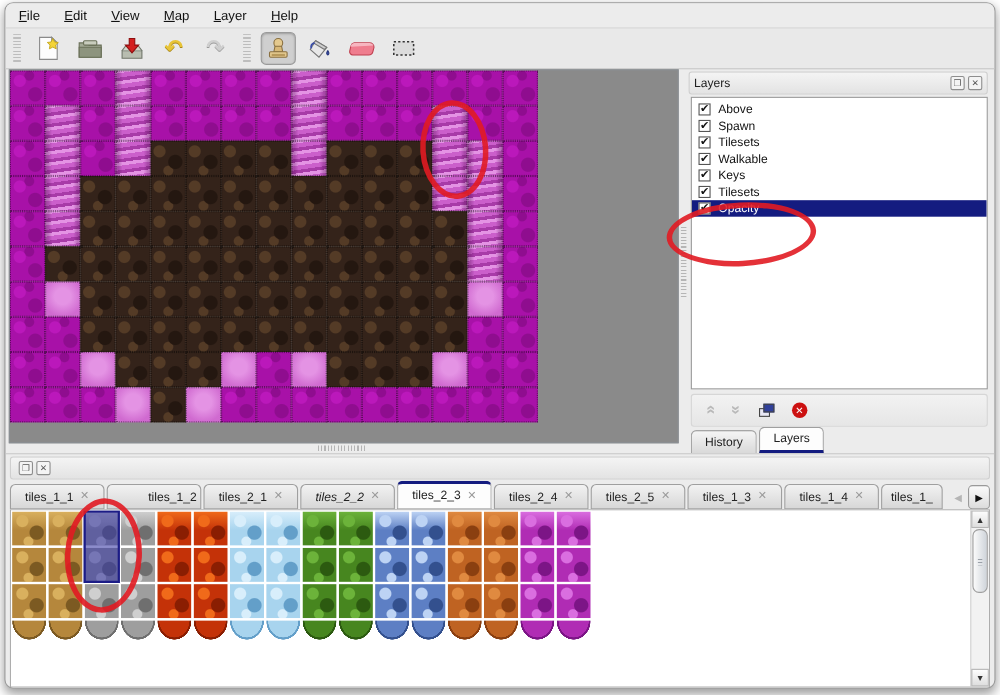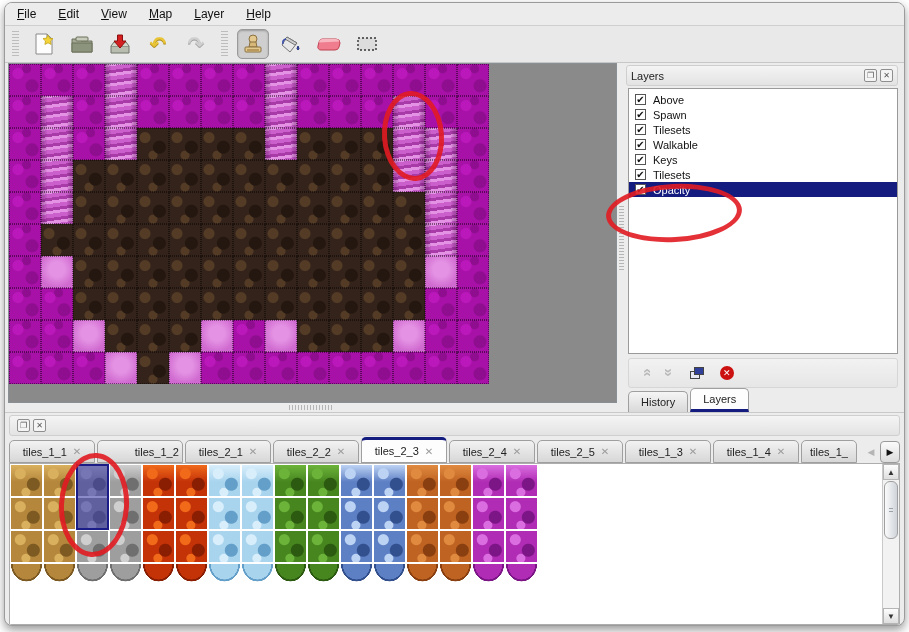--- a/index.html
+++ b/index.html
@@ -449,21 +449,21 @@
         </div>
         <div class="ts-tab">
           <div style="display: inline; margin-left: 48px;">tiles_1_2</div>
           <div class="tab-x" style="display: inline;">✕</div>
         </div>
         <div class="ts-tab">
           <div style="display: inline;">tiles_2_1</div>
           <div class="tab-x" style="display: inline;">✕</div>
         </div>
         <div class="ts-tab">
-          <div style="display: inline;">tiles_2_2</div>
+          <div style="display: inline; font-style: italic;">tiles_2_2</div>
           <div class="tab-x" style="display: inline;">✕</div>
         </div>
         <div class="ts-tab active">
           <div style="display: inline;">tiles_2_3</div>
           <div class="tab-x" style="display: inline;">✕</div>
         </div>
         <div class="ts-tab">
           <div style="display: inline;">tiles_2_4</div>
           <div class="tab-x" style="display: inline;">✕</div>
         </div>

